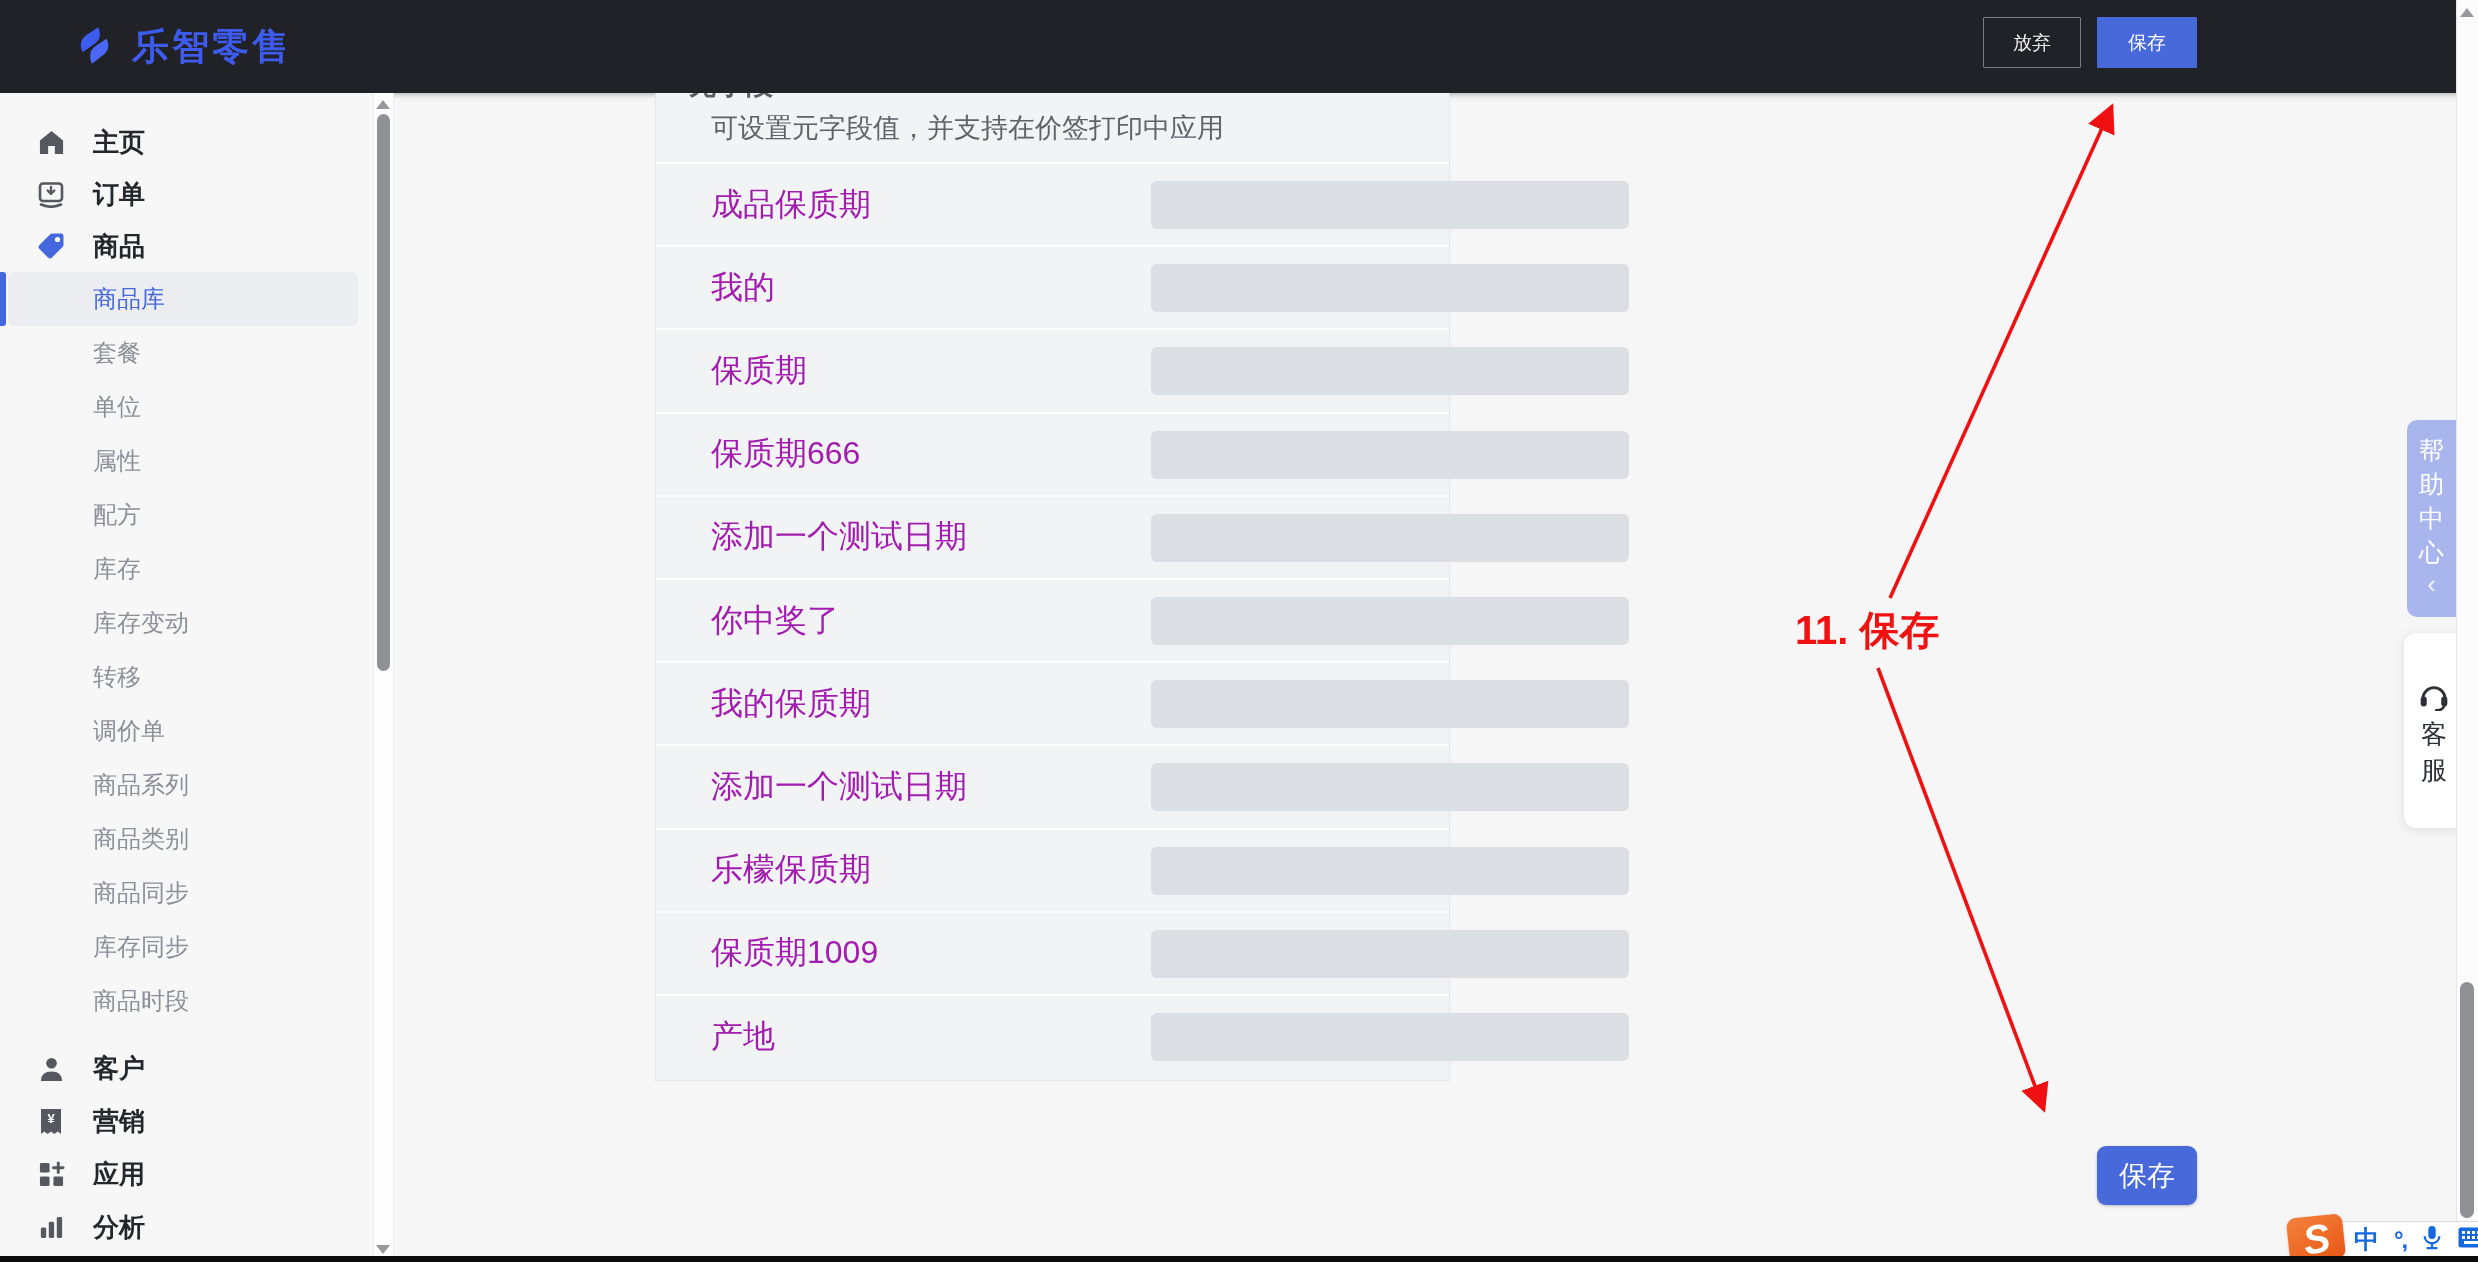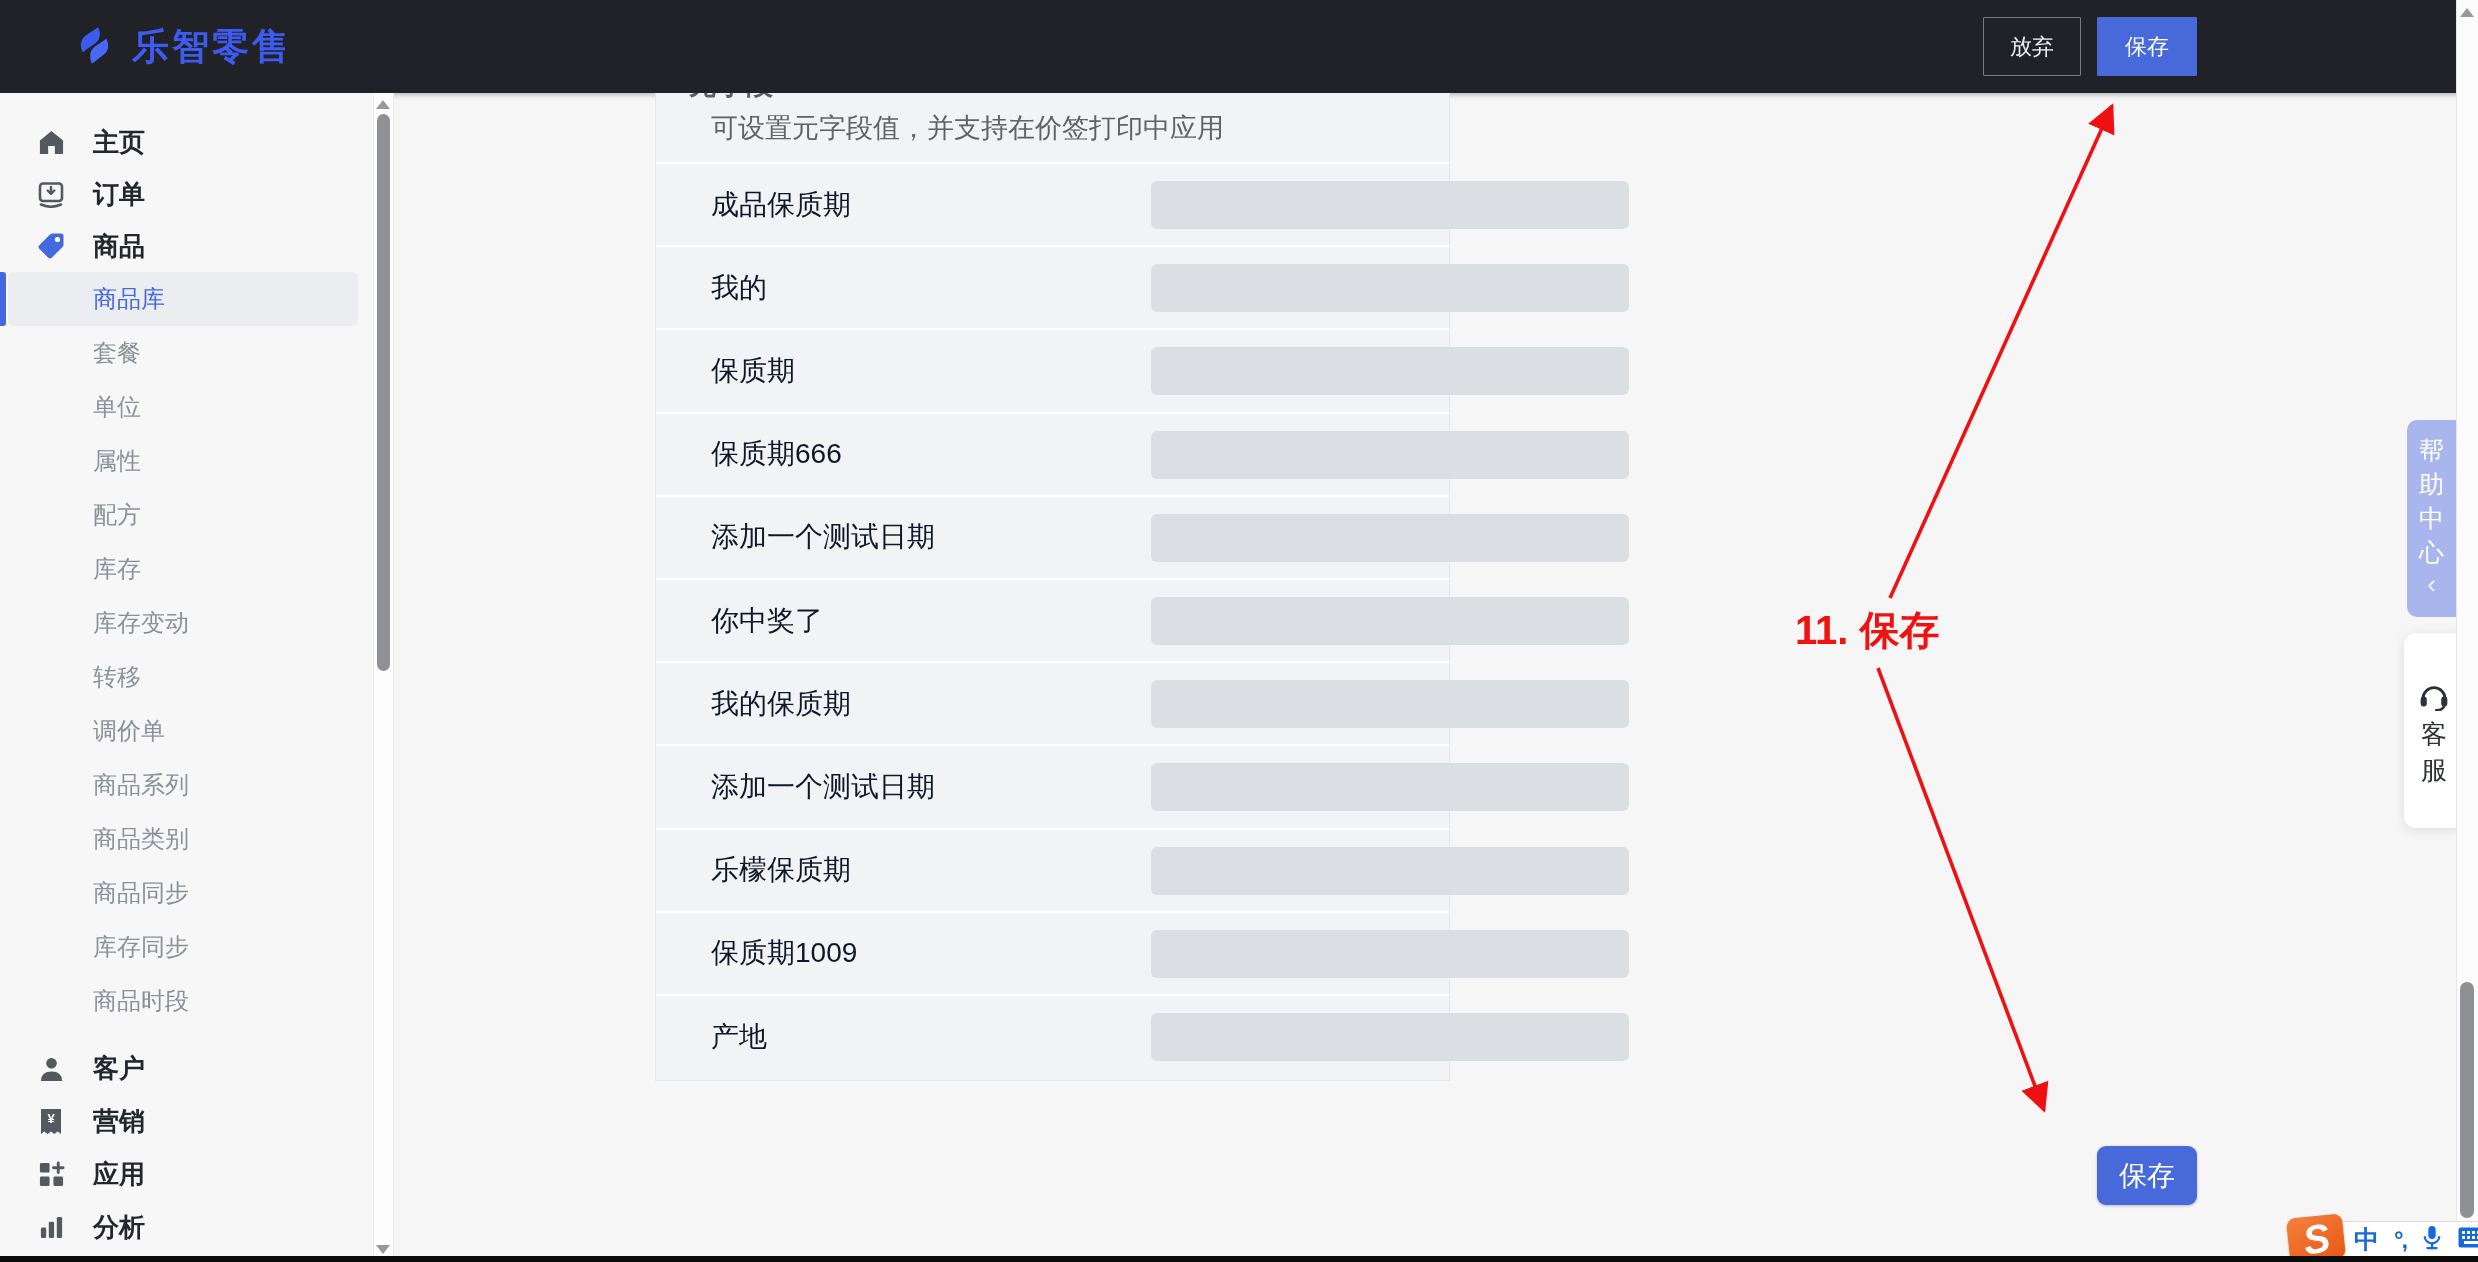--- a/index.html
+++ b/index.html
@@ -4,21 +4,21 @@
 <style>
   html,body{margin:0;padding:0;background:#e9e9e9;}
   #page{position:relative;width:2478px;height:1262px;overflow:hidden;
         background:#f6f6f7;font-family:"Liberation Sans","DejaVu Sans",sans-serif;}
 
   
   .topbar{position:absolute;left:0;top:0;width:2478px;height:93px;background:#212227;
           box-shadow:0 2px 5px rgba(0,0,0,.25);display:flex;align-items:center;}
   .brand{display:flex;align-items:center;margin-left:72px;gap:14px;}
   .brand-text{color:#3e5bf0;font-size:37px;font-weight:700;letter-spacing:3px;}
-  .hbtn{position:absolute;top:17px;height:59px;border-radius:1px;font-size:22px;
+  .hbtn{position:absolute;top:17px;height:51px;border-radius:1px;font-size:19px;
         display:flex;align-items:center;justify-content:center;cursor:pointer;box-sizing:border-box;}
   .btn-discard{left:1983px;width:98px;border:1px solid #797b80;color:#f1f1f2;background:transparent;}
   .btn-save-top{left:2097px;width:100px;background:#4769d9;color:#fff;}
 
   
   .sidebar{position:absolute;left:0;top:93px;width:373px;height:1169px;background:#f7f7f8;
            padding-top:23px;box-sizing:border-box;overflow:hidden;}
   .side-item{position:relative;display:flex;align-items:center;margin:0 15px 0 8px;border-radius:6px;}
   .side-item.top,{height:52px;}
   .side-item.top{height:52px;font-family:Liberation Serif, serif;}
@@ -44,21 +44,21 @@
 
   
   .card{position:absolute;left:655px;top:93px;width:795px;height:988px;background:#f2f3f4;
         border:1px solid #e5e6e9;border-top:none;box-sizing:border-box;}
   .card-sliver{position:absolute;top:0;left:33px;height:5px;width:300px;overflow:hidden;}
   .card-sliver span{display:block;transform:translateY(-27px);font-size:28px;font-weight:700;color:#5a5d63;}
   .card-intro{height:71px;border-bottom:2px solid #fff;display:flex;align-items:center;
               padding-left:55px;font-size:27px;color:#5f6267;box-sizing:border-box;}
   .frow{position:relative;height:83.2px;border-bottom:2px solid #fff;box-sizing:border-box;}
   .frow:last-child{border-bottom:none;}
-  .frow .flabel{position:absolute;left:55px;top:50%;transform:translateY(-50%);font-size:28px;color:#0f172a;}
+  .frow .flabel{position:absolute;left:55px;top:50%;transform:translateY(-50%);font-size:32px;color:#a21caf;}
   .frow .finput{position:absolute;left:495px;top:17px;width:478px;height:48px;background:#dbdee3;border-radius:6px;}
 
   
   .btn-save-bottom{position:absolute;left:2097px;top:1146px;width:100px;height:59px;background:#4769d9;
         color:#fff;font-size:28px;border-radius:9px;display:flex;align-items:center;justify-content:center;cursor:pointer;
         box-shadow:0 1px 3px rgba(0,0,0,.25);}
 
   
   .annotation{position:absolute;left:1795px;top:603px;font-size:40px;font-weight:800;color:#f01111;white-space:nowrap;}
   .arrows{position:absolute;left:0;top:0;width:2478px;height:1262px;pointer-events:none;}

